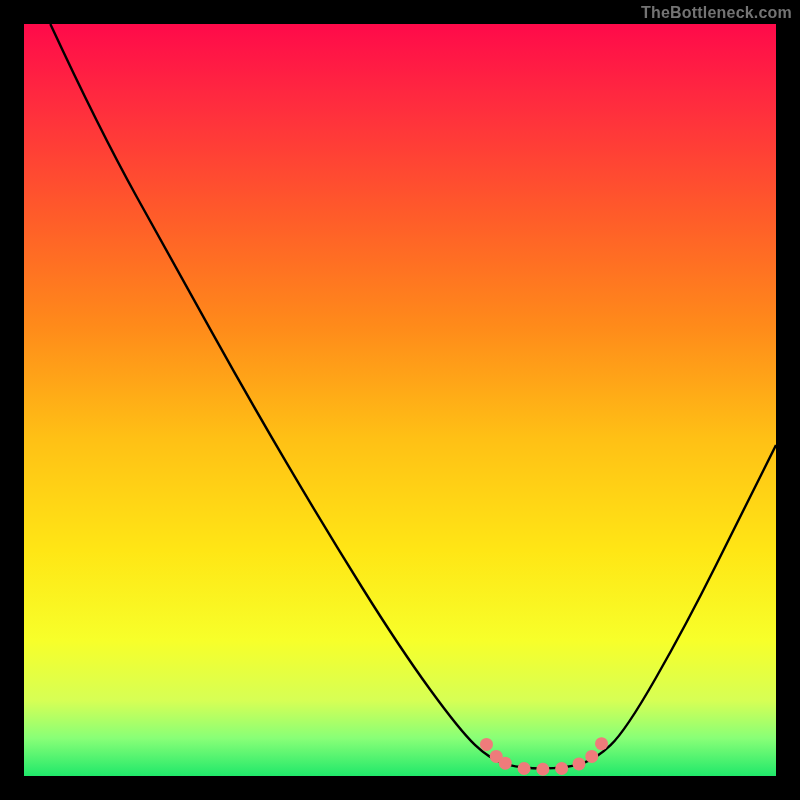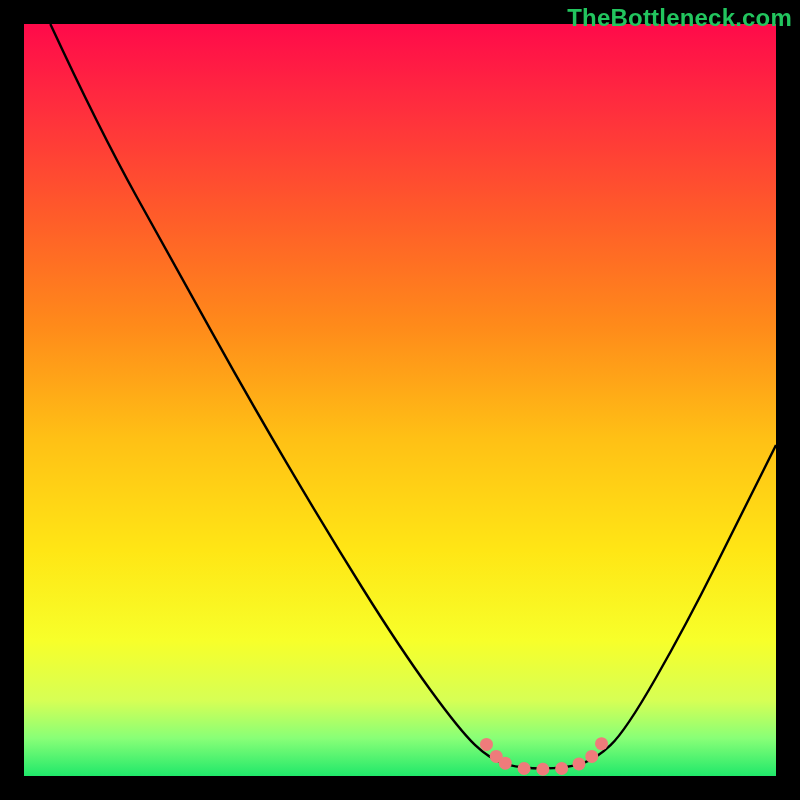--- a/index.html
+++ b/index.html
@@ -23,23 +23,23 @@
     left: 0;
     top: 0;
     width: 752px;
     height: 752px;
   }
   .attribution {
     position: absolute;
     top: 4px;
     right: 8px;
     font-family: Arial, Helvetica, sans-serif;
-    font-size: 24px;
+    font-size: 16px;
     font-weight: bold;
-    color: #22c55e;
+    color: #737373;
     letter-spacing: 0.2px;
   }
   svg { display: block; }
 </style>
 </head>
 <body>
 
 <div class="frame">
   <svg class="plot" viewBox="0 0 752 752">
     <defs>

